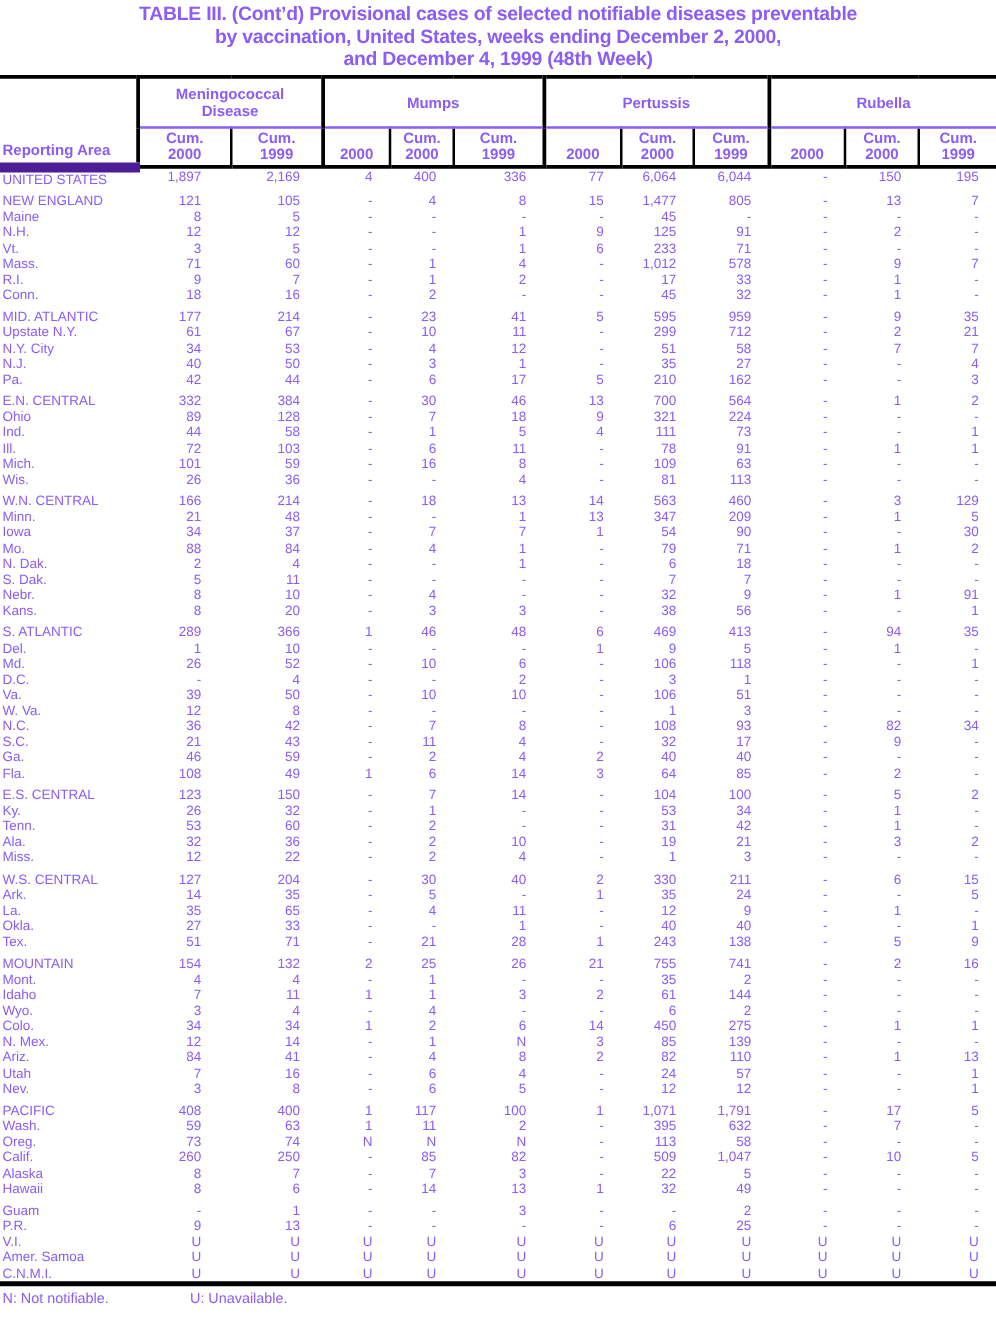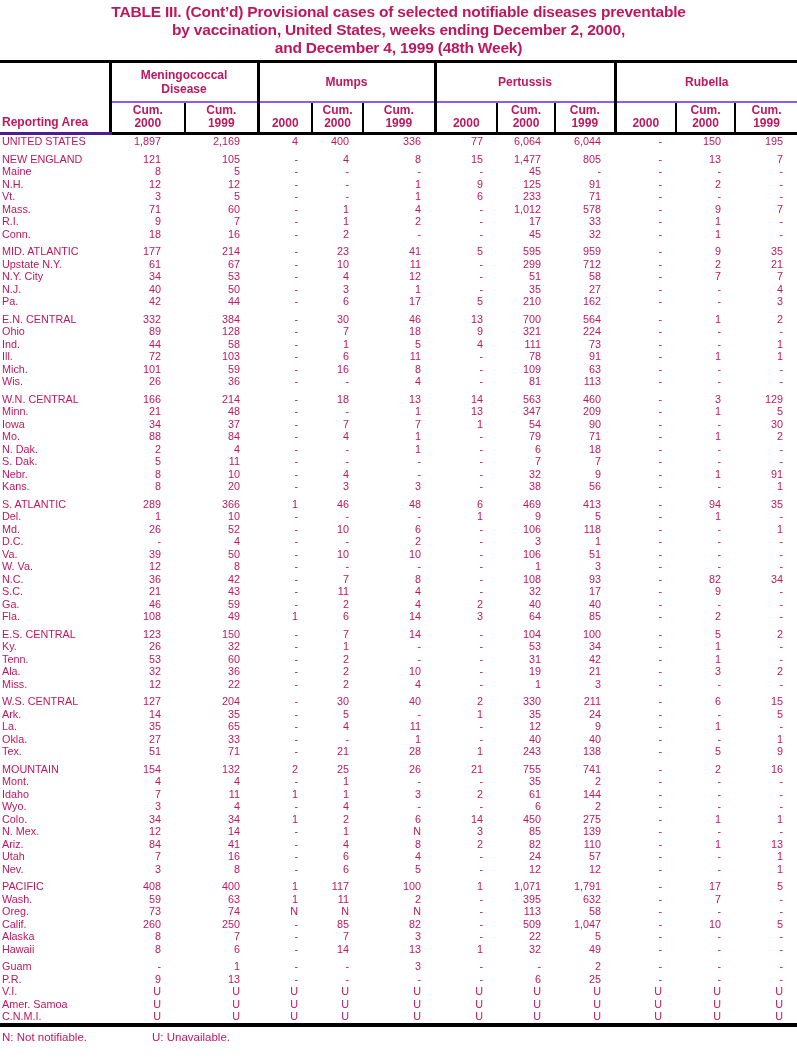--- a/index.html
+++ b/index.html
@@ -1,32 +1,32 @@
 <!DOCTYPE html>
 <html><head>
 <meta charset="utf-8">
 <style>
   html,body{margin:0;padding:0;background:#fff;}
   .page{
     width:797px;height:1064px;overflow:hidden;position:relative;
-    background:#fff;color:#be185d;
+    background:#fff;color:#8b5cf6;
     font-family:"Liberation Sans", sans-serif;
   }
   .title{
     text-align:center;font-weight:bold;font-size:15.5px;line-height:18px;
     padding-top:3px;letter-spacing:-0.2px;
   }
   table{
     border-collapse:collapse;table-layout:fixed;width:797px;
     margin-top:3px;border-top:3px solid #000;
   }
   th,td{padding:0;}
   .th-area{
     vertical-align:bottom;text-align:left;font-weight:bold;font-size:12px;
-    padding:0 0 3px 2px;border-bottom:3px solid #4c1d95;
+    padding:0 0 3px 2px;border-bottom:8px solid #4c1d95;
   }
   .th-group{
     font-size:12px;font-weight:bold;text-align:center;vertical-align:middle;
     border-left:3px solid #000;border-bottom:2px solid #8b5cf6;
     height:38px;line-height:14px;padding:0 8px;
   }
   .th-sub{
     font-size:12px;font-weight:bold;text-align:center;vertical-align:bottom;
     white-space:pre-line;border-left:2px solid #000;border-bottom:3px solid #000;
     height:27px;line-height:13px;padding-bottom:2px;

